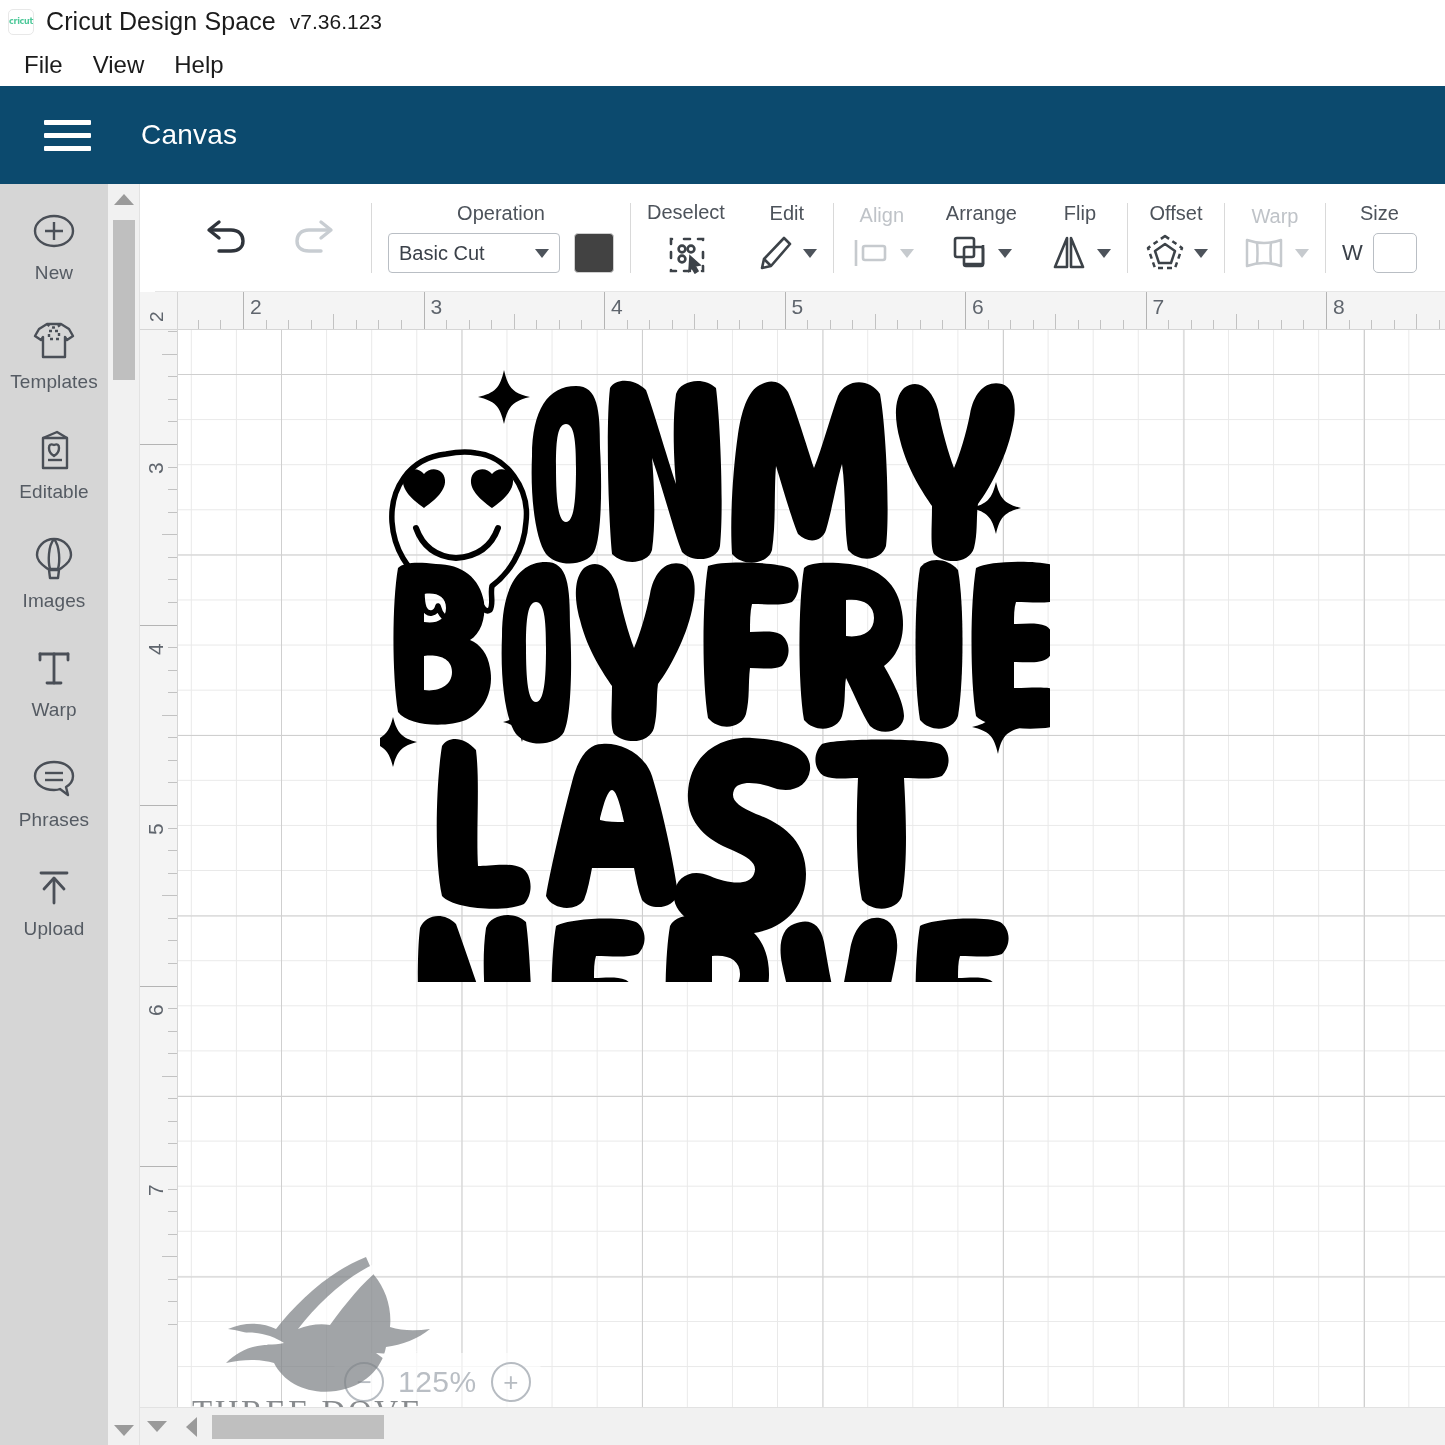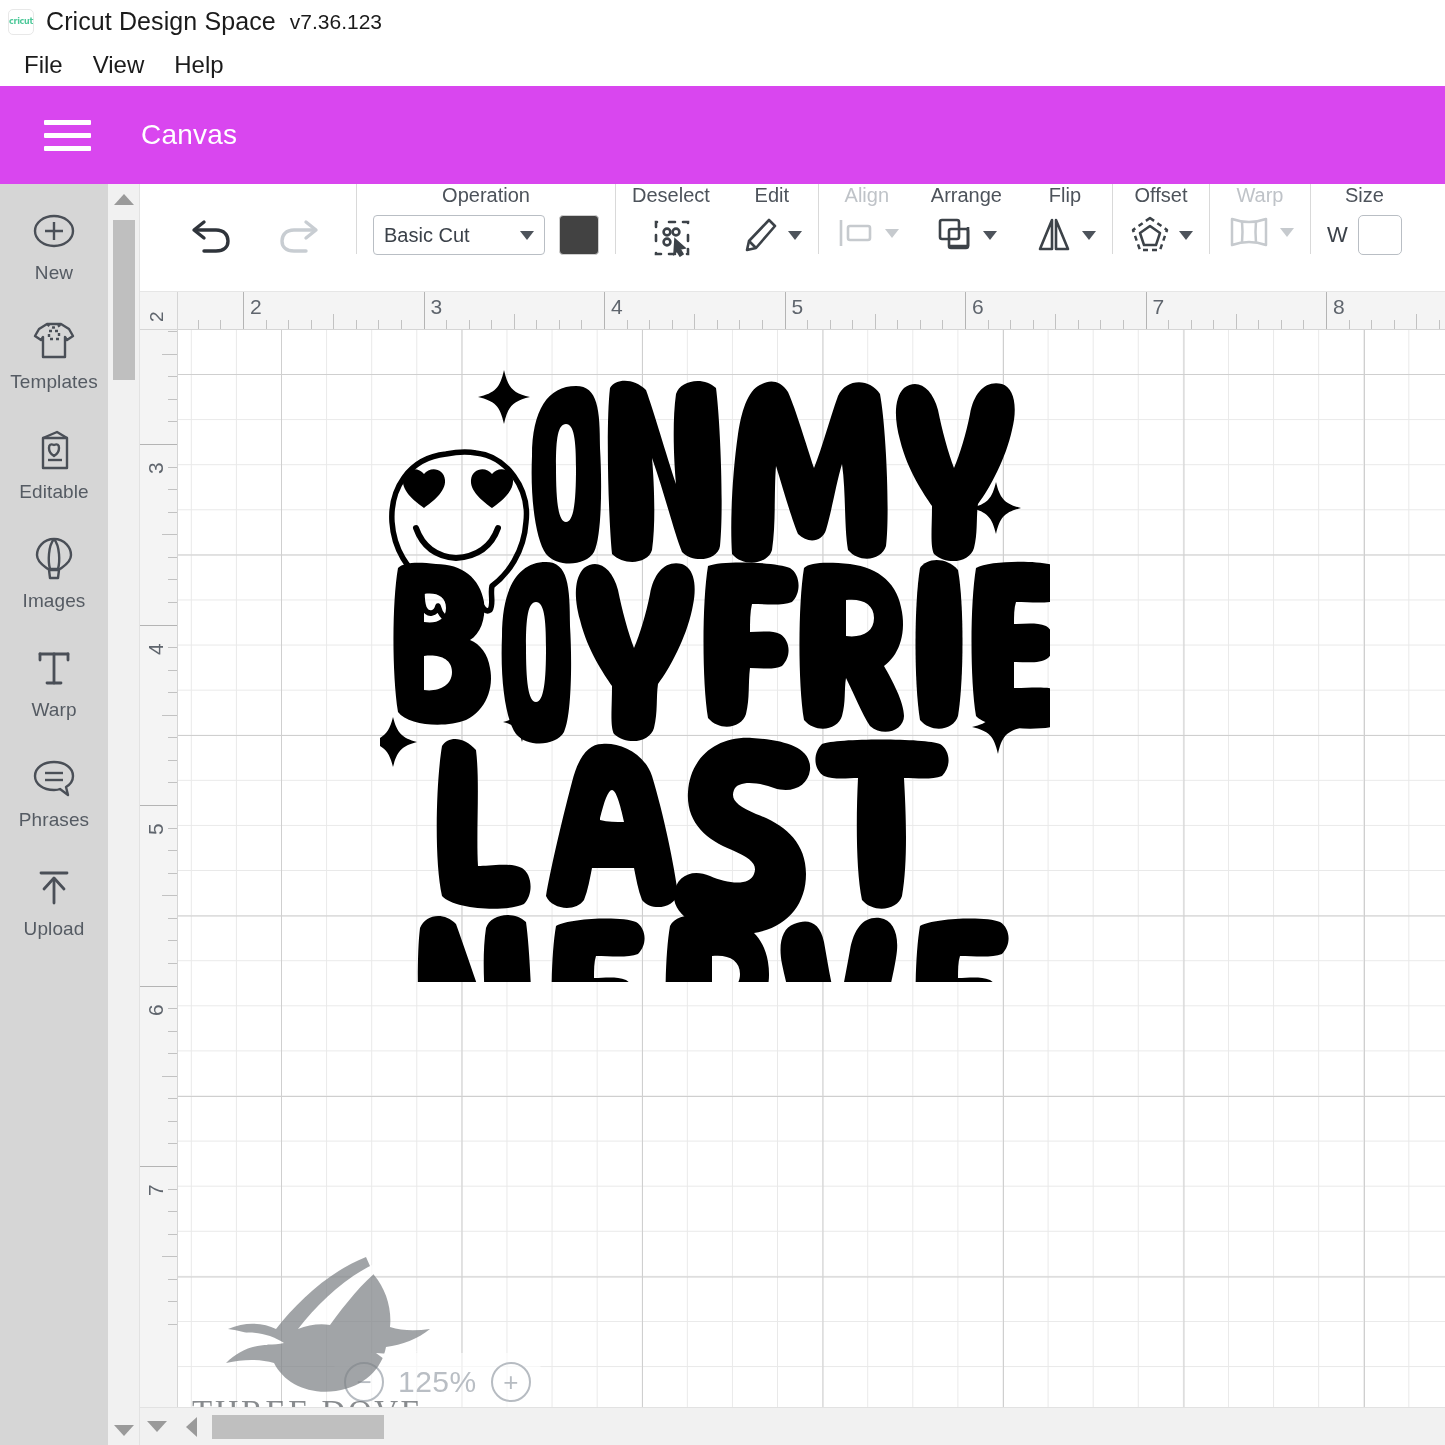--- a/index.html
+++ b/index.html
@@ -32,21 +32,21 @@
   .menubar {
     height: 43px; display: flex; align-items: center;
     padding-left: 12px; background: #ffffff; gap: 6px;
   }
   .menu-item {
     font-size: 24px; color: #1b1b1b; padding: 3px 12px; cursor: default;
   }
 
   
   .header {
-    height: 98px; background: #d946ef; position: relative;
+    height: 98px; background: #0c4a6e; position: relative;
     display: flex; align-items: center;
   }
   .hamburger {
     margin-left: 44px; width: 47px; height: 31px;
     display: flex; flex-direction: column; justify-content: space-between;
     cursor: pointer;
   }
   .hamburger i { display: block; height: 5px; background: #ffffff; border-radius: 1px; }
   .header-canvas-label {
     margin-left: 50px; font-size: 28px; color: #ffffff; letter-spacing: .2px;
@@ -94,22 +94,22 @@
   .tri-up { border-left: 10px solid transparent; border-right: 10px solid transparent; border-bottom: 11px solid #9a9a9a; }
   .tri-dn { border-left: 10px solid transparent; border-right: 10px solid transparent; border-top: 11px solid #9a9a9a; }
   .tri-lf { border-top: 10px solid transparent; border-bottom: 10px solid transparent; border-right: 11px solid #9a9a9a; }
   .vthumb {
     position: absolute; left: 5px; top: 36px; width: 22px; height: 160px;
     background: #bfbfbf; cursor: pointer;
   }
 
   
   .toolbar {
-    height: 108px; background: #ffffff; margin-left: 32px;
-    display: flex; border-bottom: 1px solid #e6e6e6;
+    height: 108px; background: #ffffff; margin-left: 47px;
+    display: flex; align-items: center; border-bottom: 1px solid #e6e6e6;
     overflow: hidden; flex: none;
   }
   .tb-undo-redo { display: flex; align-items: center; gap: 38px; padding: 0 30px 0 44px; }
   .icon-btn { cursor: pointer; display: flex; align-items: center; justify-content: center; }
   .sep { width: 1px; height: 70px; background: #d9d9d9; flex: none; }
 
   .tb-group {
     display: flex; flex-direction: column; align-items: center;
     padding: 0 16px; min-width: 0;
   }

